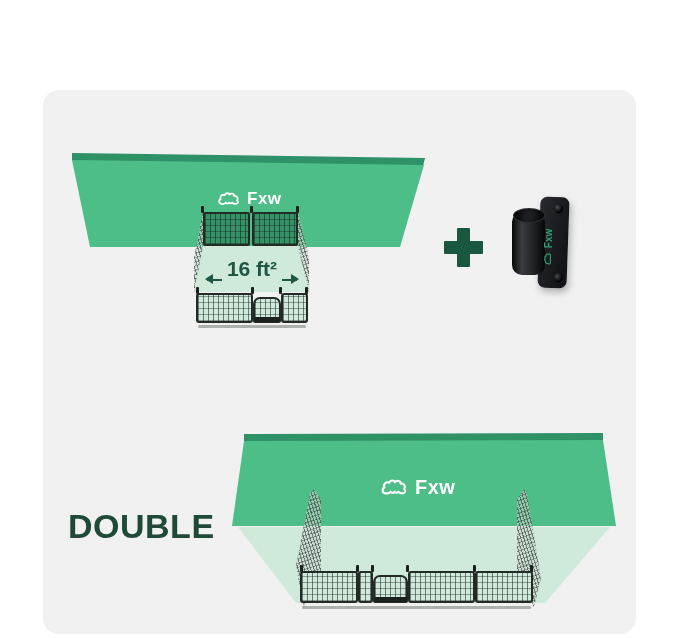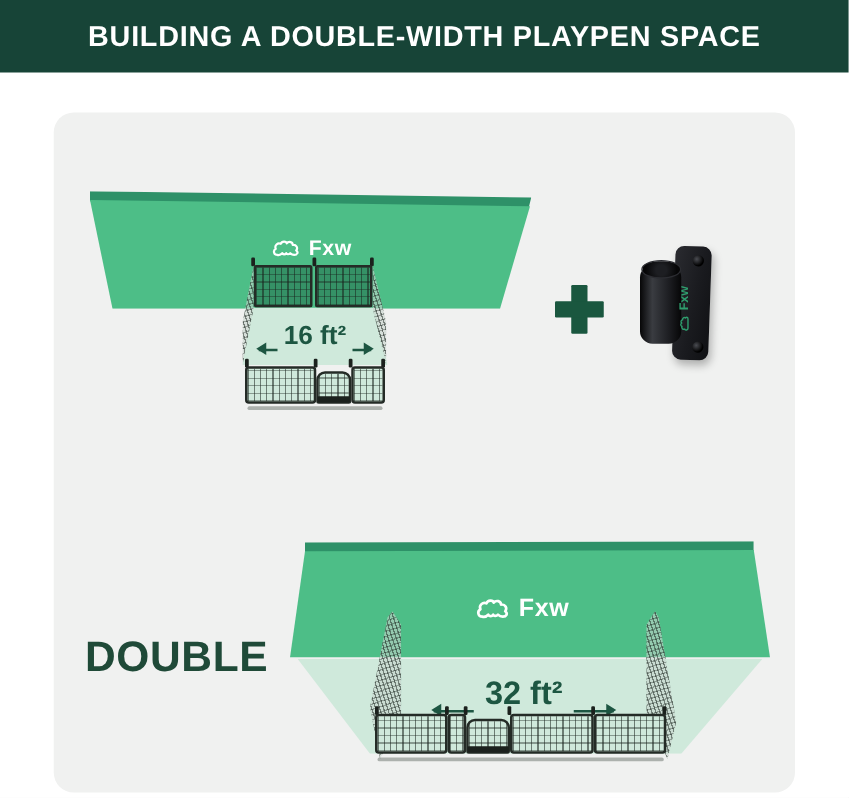--- a/index.html
+++ b/index.html
@@ -88,23 +88,20 @@
   
   .caption { position:absolute; left:25px; top:419px; color:#1f4a38; }
   .caption .l1 { font-size:34px; font-weight:700; letter-spacing:.5px; line-height:1; }
   .caption .l2 { font-size:23px; font-weight:700; letter-spacing:1.8px; margin-top:9px; line-height:1; }
 </style>
 </head>
 <body>
 
 <div class="page">
 
-  <header class="banner">
-    <h1>BUILDING A DOUBLE-WIDTH PLAYPEN SPACE</h1>
-  </header>
 
   <div class="card">
 
     <div class="abs" style="left:27px; top:61px; width:360px; height:100px;">
       <div class="poly wall-strip" style="left:0;top:0;width:360px;height:100px;
            clip-path:polygon(2px 2px,355px 7px,353px 15px,2px 10px);"></div>
       <div class="poly wall-face" style="left:0;top:0;width:360px;height:100px;
            clip-path:polygon(2px 9px,354px 14px,330px 96px,20px 96px);"></div>
     </div>
 
@@ -186,25 +183,20 @@
     </div>
 
     <div class="poly floor" style="left:193px; top:436px; width:376px; height:78px;
          clip-path:polygon(2px 1px,374px 1px,309px 77px,60px 77px);"></div>
 
     <div class="poly meshd" style="left:249px; top:394px; width:32px; height:126px;
          clip-path:polygon(22px 5px,29px 16px,29px 88px,12px 123px,4px 82px,18px 10px);"></div>
     <div class="poly meshd" style="left:469px; top:394px; width:34px; height:126px;
          clip-path:polygon(12px 5px,15px 10px,29px 94px,22px 123px,5px 88px,5px 16px);"></div>
 
-    <div class="area-label" style="left:289px; top:452px; width:174px; height:28px; gap:9px;">
-      <span class="harrow left" style="width:32px;"></span>
-      <span class="area-text" style="font-size:26px;">32 ft²</span>
-      <span class="harrow right" style="width:32px;"></span>
-    </div>
 
     <div class="fence" style="left:257px; top:478px; width:233px; height:39px;">
       <span class="pin" style="left:0; top:-3px;"></span>
       <span class="pin" style="left:56px; top:-3px;"></span>
       <span class="pin" style="left:71px; top:-3px;"></span>
       <span class="pin" style="left:106px; top:-3px;"></span>
       <span class="pin" style="left:173px; top:-3px;"></span>
       <span class="pin" style="left:230px; top:-3px;"></span>
       <div class="fpanel meshv" style="left:0; width:58px; height:32px;"></div>
       <div class="fpanel meshv" style="left:58px; width:15px; height:32px;"></div>

